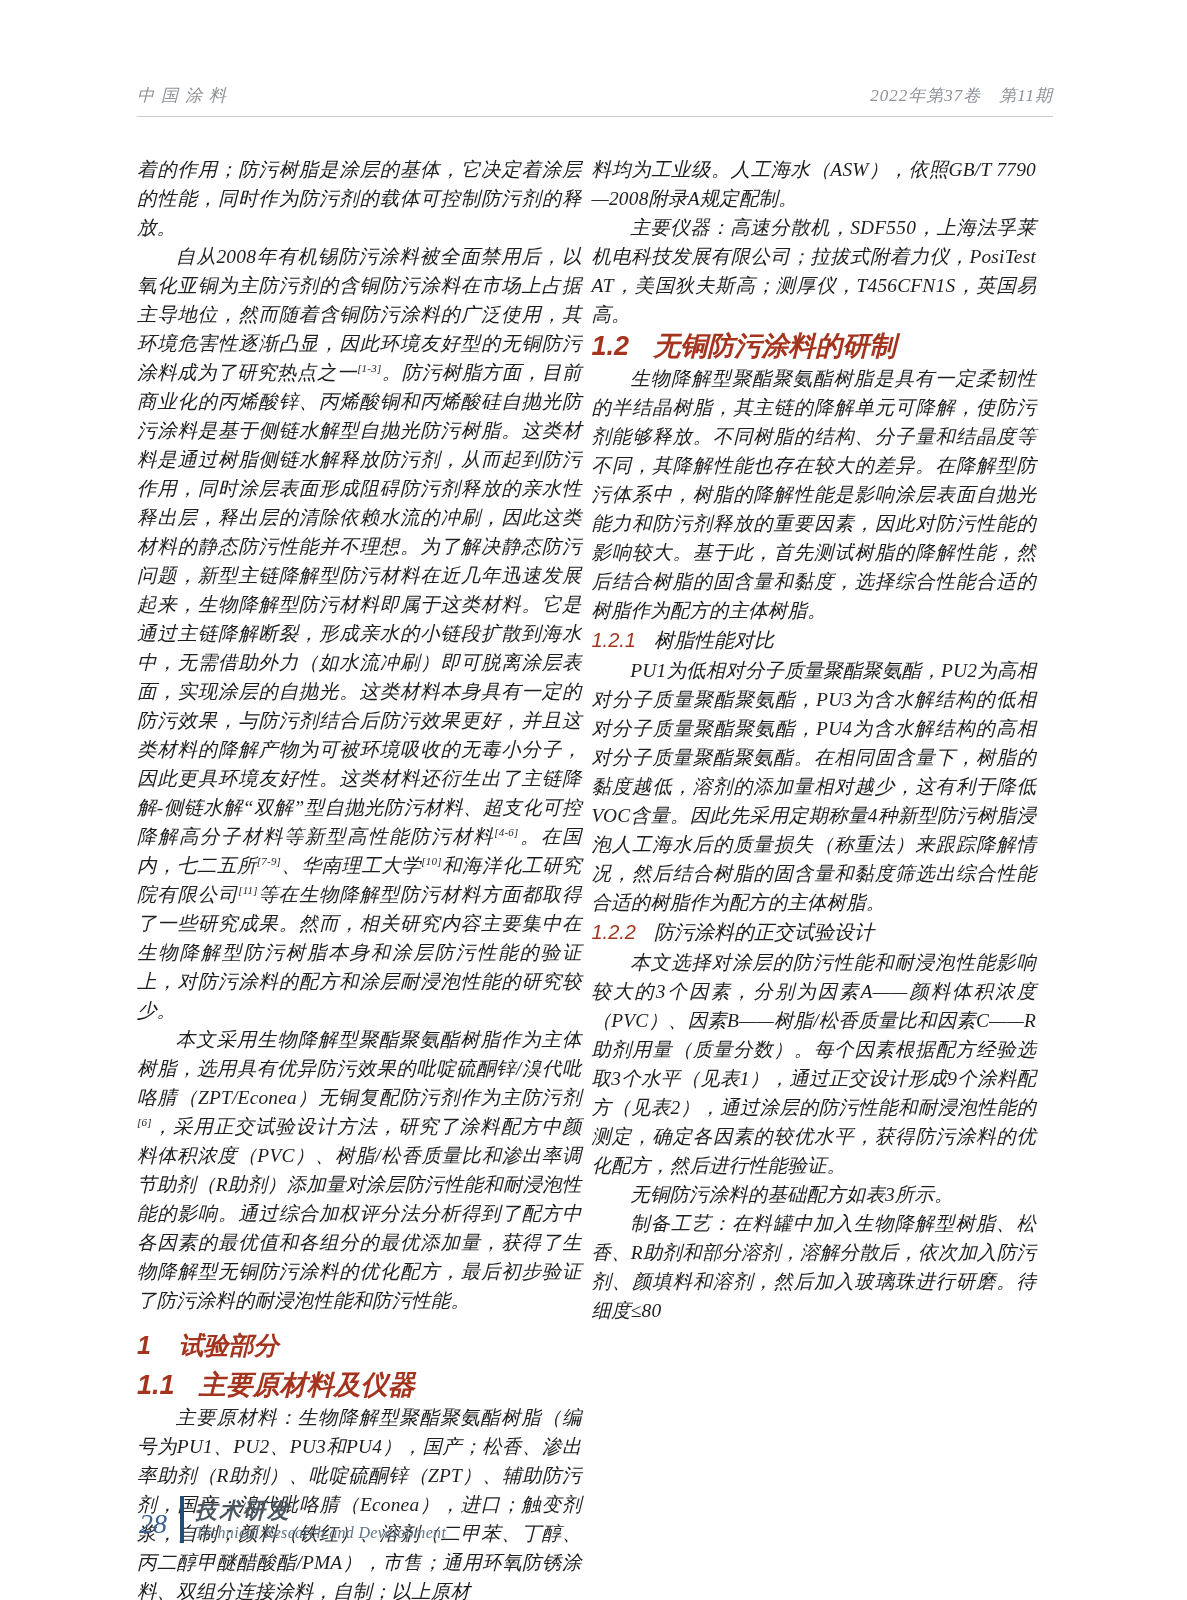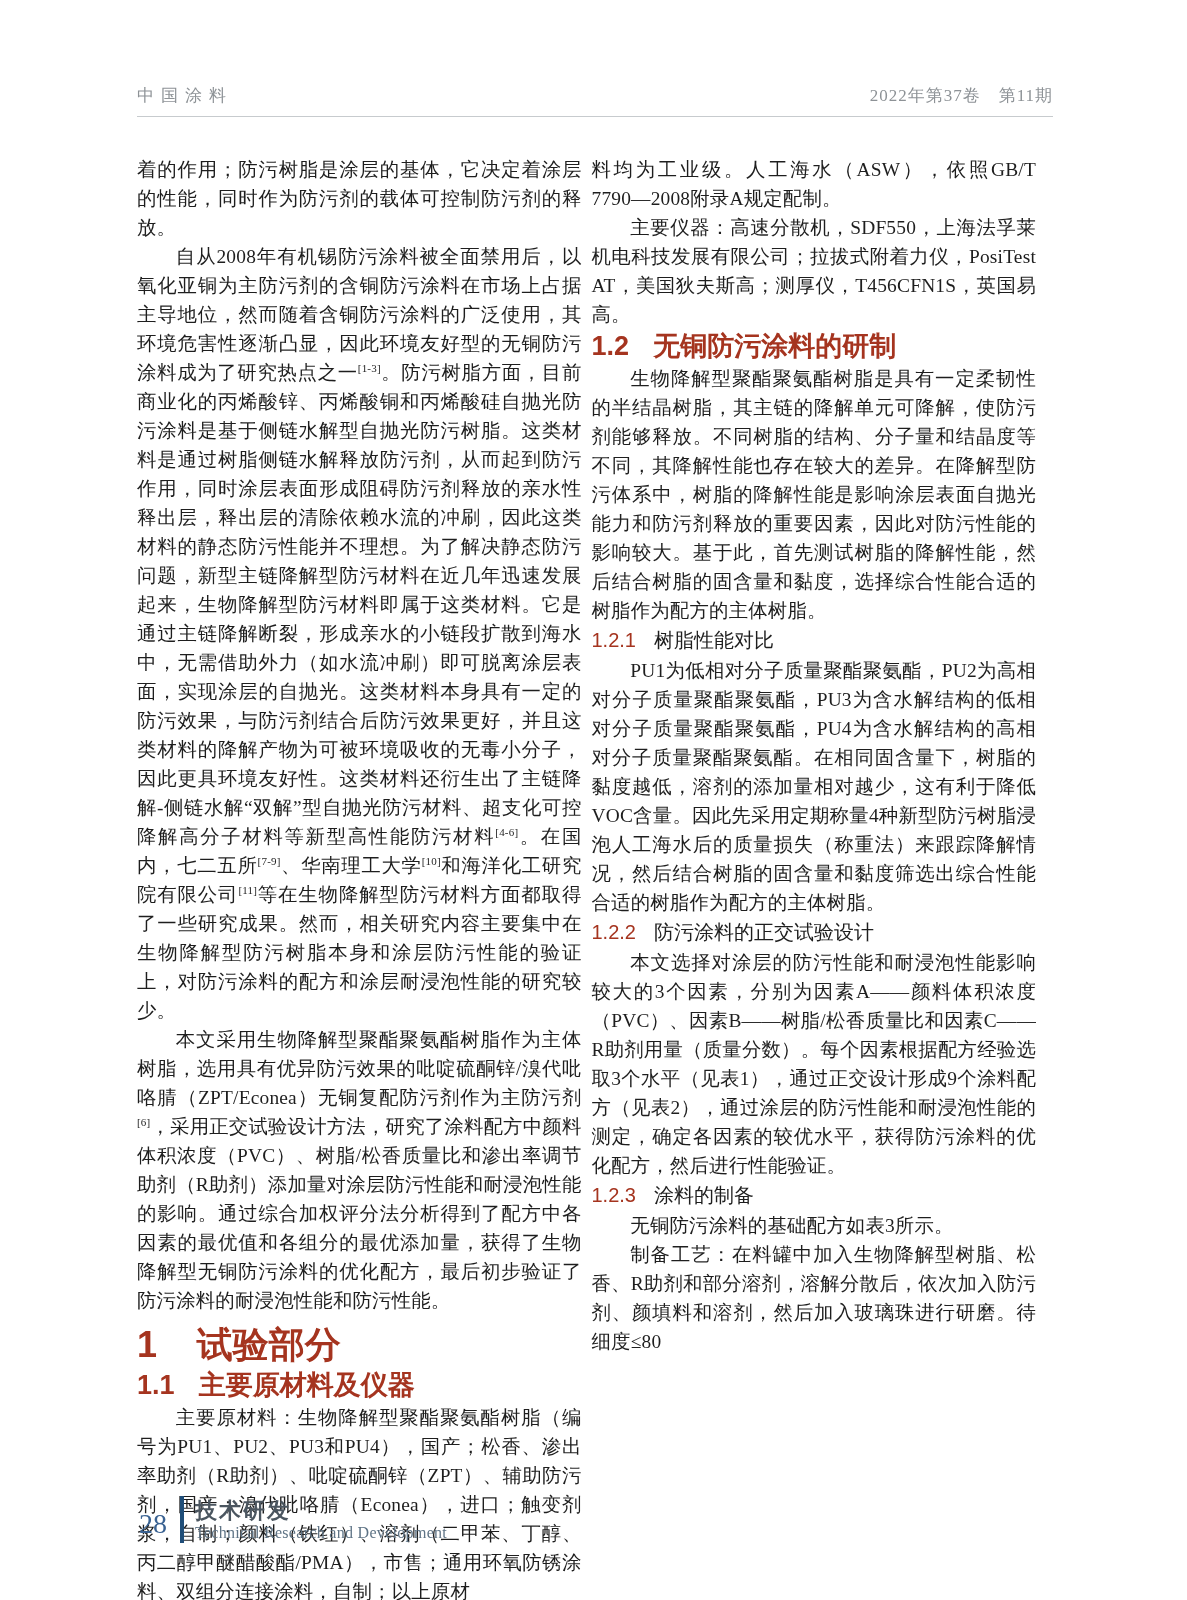--- a/index.html
+++ b/index.html
@@ -8,20 +8,21 @@
     background: #ffffff;
   }
   .page {
     position: relative;
     width: 1187px;
     height: 1600px;
     background: #ffffff;
     overflow: hidden;
     font-family: "Liberation Serif", "DejaVu Serif", serif;
     color: var(--body-text, #1e1e1e);
+    font-style: italic;
   }
   .page-header {
     position: absolute;
     left: 137px;
     right: 134px;
     top: 84px;
     display: flex;
     justify-content: space-between;
     align-items: flex-end;
     font-size: 17px;
@@ -53,21 +54,21 @@
   .para.indent { text-indent: 2em; }
   sup {
     font-size: 11px;
     line-height: 0;
     vertical-align: super;
   }
 
   .h1 {
     font-family: "Liberation Sans", "DejaVu Sans", sans-serif;
     font-weight: bold;
-    font-size: 36px;
+    font-size: 25px;
     line-height: 34px;
     color: var(--heading-red, #a5341f);
     margin: 13px 0 9px 0;
   }
   .h1 .hnum { margin-right: 1.1em; }
   .h2 {
     font-family: "Liberation Sans", "DejaVu Sans", sans-serif;
     font-weight: bold;
     font-size: 27px;
     line-height: 29px;
@@ -142,21 +143,20 @@
       </div>
     <div class="col">
         <p class="para">料均为工业级。人工海水（ASW），依照GB/T 7790—2008附录A规定配制。</p>
         <p class="para indent">主要仪器：高速分散机，SDF550，上海法孚莱机电科技发展有限公司；拉拔式附着力仪，PosiTest AT，美国狄夫斯高；测厚仪，T456CFN1S，英国易高。</p>
         <div class="h2"><span class="hnum">1.2</span><span class="htitle">无铜防污涂料的研制</span></div>
         <p class="para indent">生物降解型聚酯聚氨酯树脂是具有一定柔韧性的半结晶树脂，其主链的降解单元可降解，使防污剂能够释放。不同树脂的结构、分子量和结晶度等不同，其降解性能也存在较大的差异。在降解型防污体系中，树脂的降解性能是影响涂层表面自抛光能力和防污剂释放的重要因素，因此对防污性能的影响较大。基于此，首先测试树脂的降解性能，然后结合树脂的固含量和黏度，选择综合性能合适的树脂作为配方的主体树脂。</p>
         <div class="h3"><span class="hnum">1.2.1</span><span class="htitle">树脂性能对比</span></div>
         <p class="para indent">PU1为低相对分子质量聚酯聚氨酯，PU2为高相对分子质量聚酯聚氨酯，PU3为含水解结构的低相对分子质量聚酯聚氨酯，PU4为含水解结构的高相对分子质量聚酯聚氨酯。在相同固含量下，树脂的黏度越低，溶剂的添加量相对越少，这有利于降低VOC含量。因此先采用定期称量4种新型防污树脂浸泡人工海水后的质量损失（称重法）来跟踪降解情况，然后结合树脂的固含量和黏度筛选出综合性能合适的树脂作为配方的主体树脂。</p>
         <div class="h3"><span class="hnum">1.2.2</span><span class="htitle">防污涂料的正交试验设计</span></div>
         <p class="para indent">本文选择对涂层的防污性能和耐浸泡性能影响较大的3个因素，分别为因素A——颜料体积浓度（PVC）、因素B——树脂/松香质量比和因素C——R助剂用量（质量分数）。每个因素根据配方经验选取3个水平（见表1），通过正交设计形成9个涂料配方（见表2），通过涂层的防污性能和耐浸泡性能的测定，确定各因素的较优水平，获得防污涂料的优化配方，然后进行性能验证。</p>
-        <div class="h3"><span class="hnum">1.2.3</span><span class="htitle">涂料的制备</span></div>
         <p class="para indent">无铜防污涂料的基础配方如表3所示。</p>
         <p class="para indent">制备工艺：在料罐中加入生物降解型树脂、松香、R助剂和部分溶剂，溶解分散后，依次加入防污剂、颜填料和溶剂，然后加入玻璃珠进行研磨。待细度≤80</p>
       </div>
   </div>
 
   <div class="page-footer">
     <span class="page-num">28</span>
     <span class="footer-bar"></span>
     <span>
       <div class="footer-section-cn">技术研发</div>

